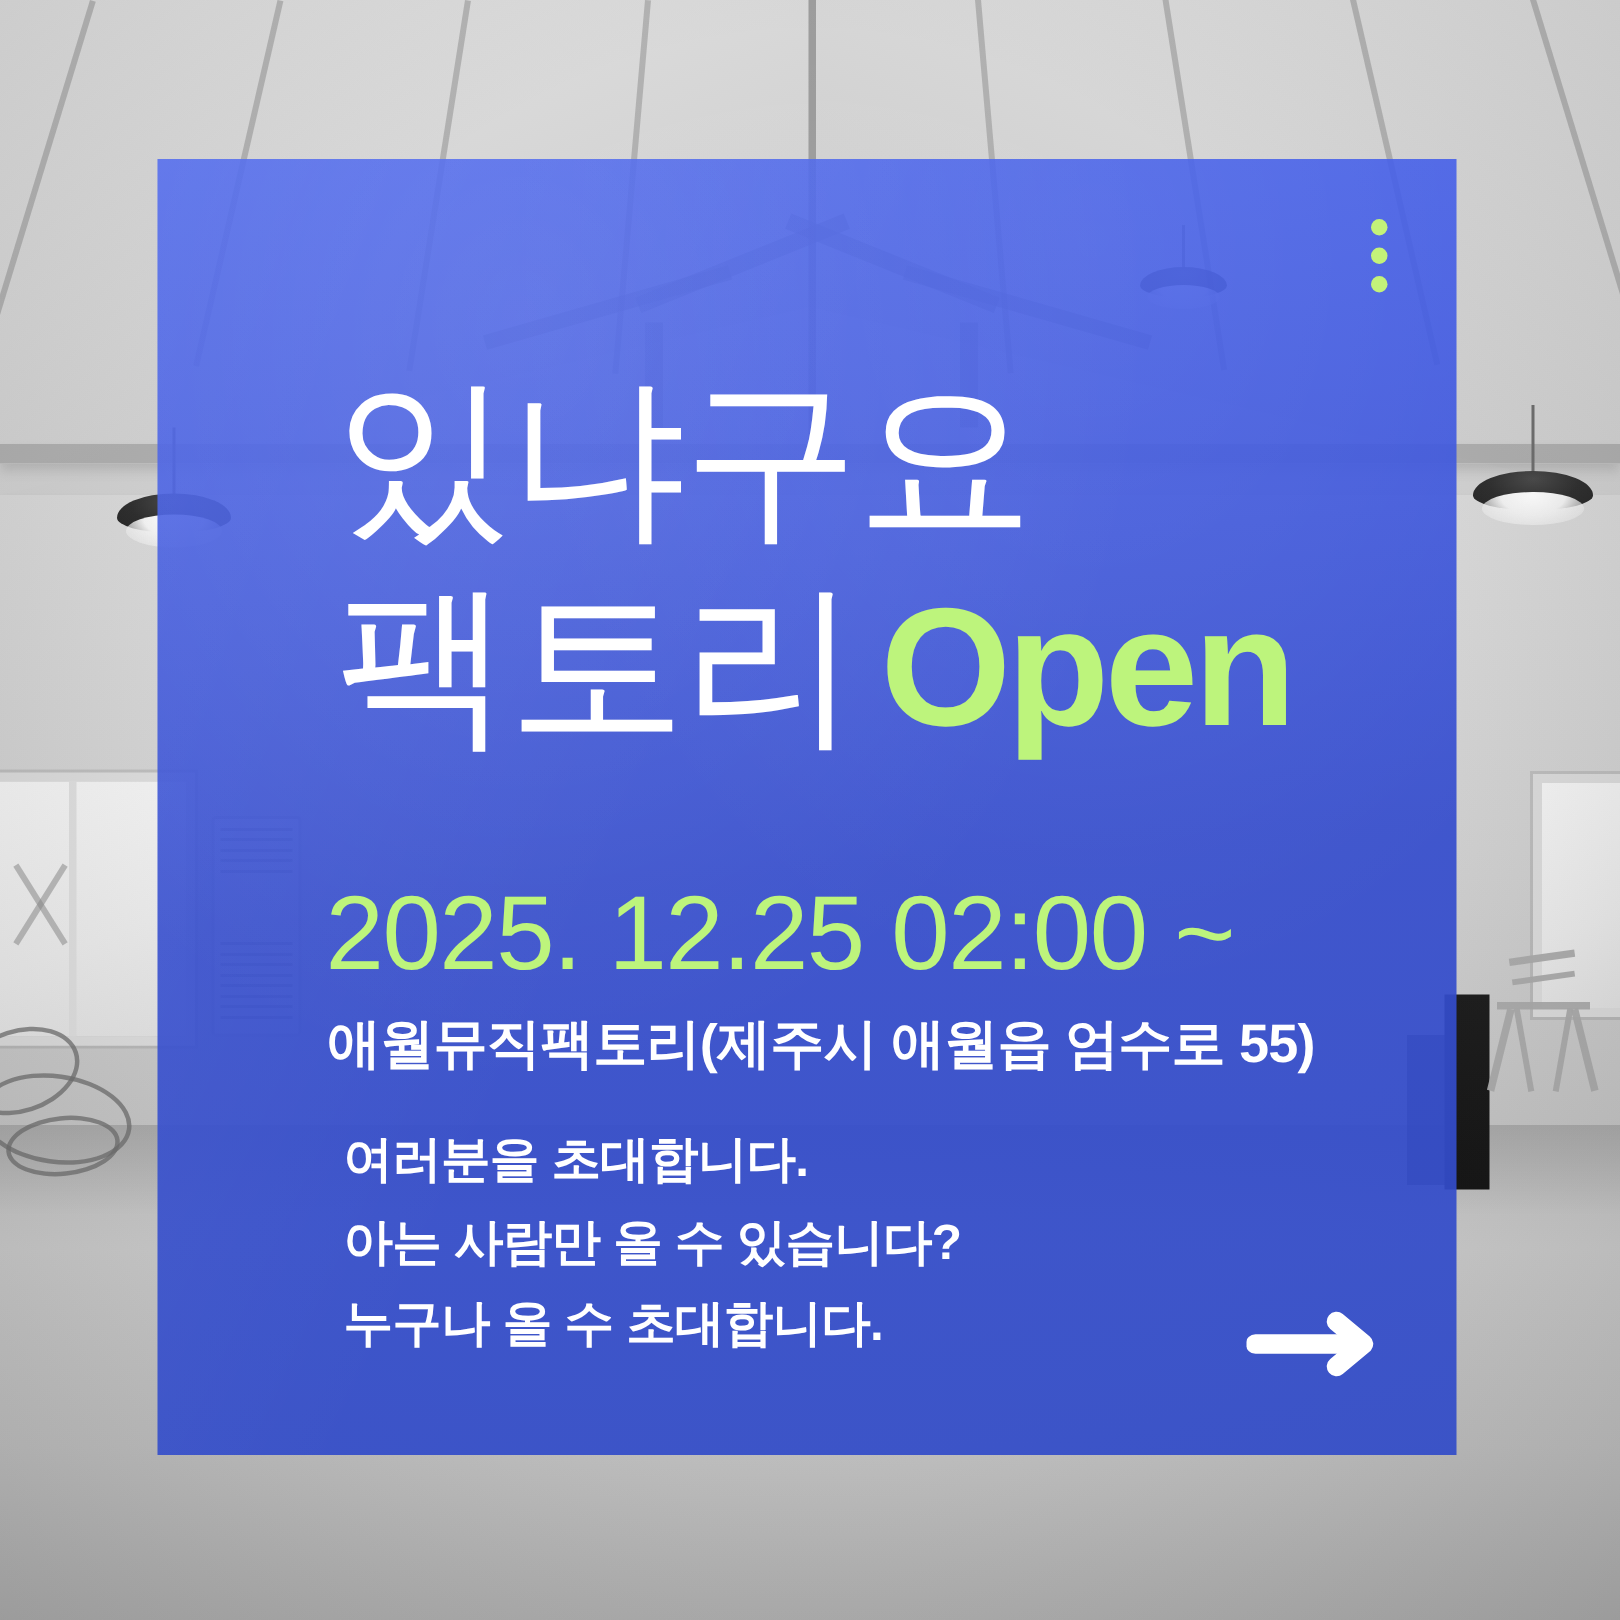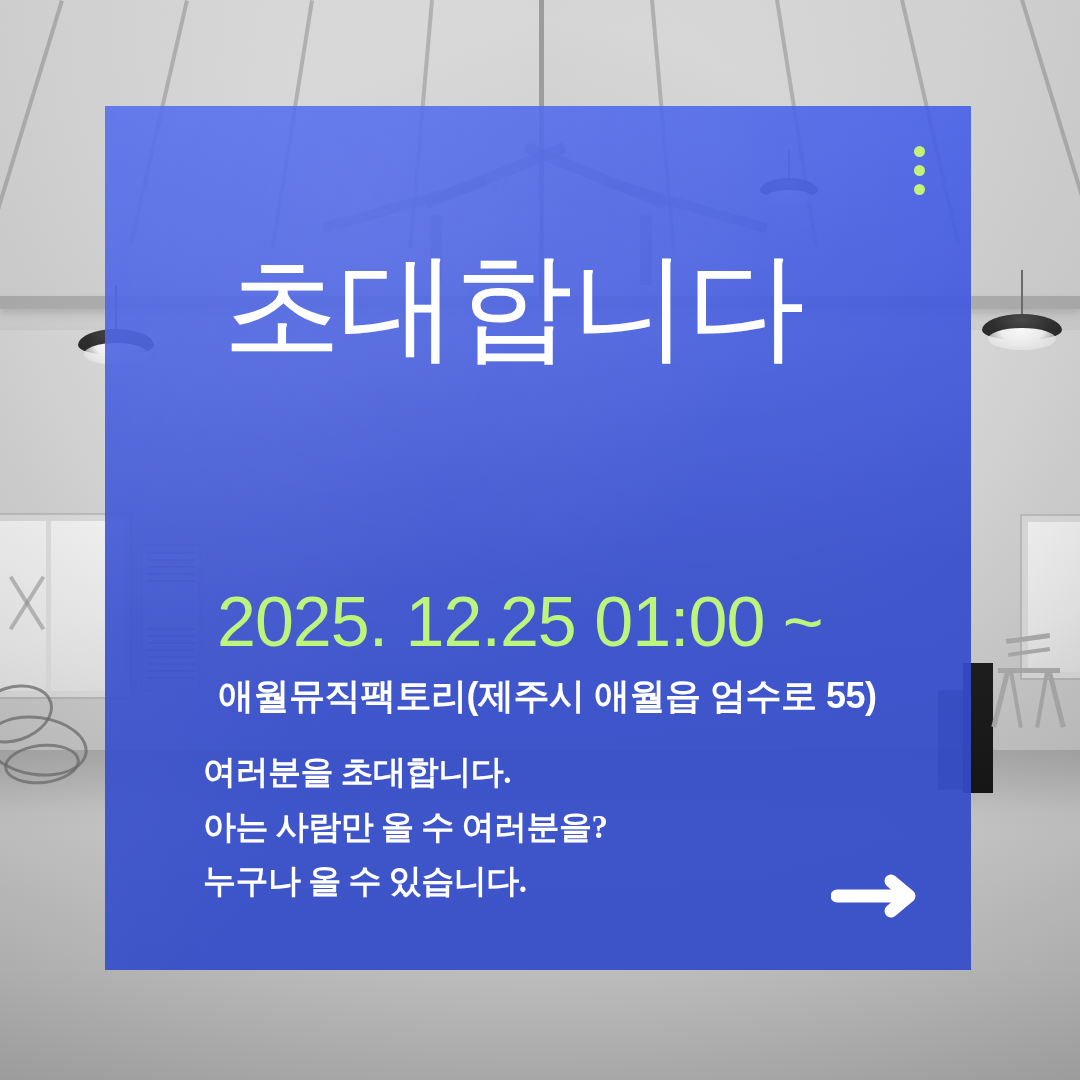--- a/index.html
+++ b/index.html
@@ -273,24 +273,23 @@
     font-size: 36px;
     font-weight: 700;
     color: #ffffff;
     letter-spacing: -0.5px;
     white-space: nowrap;
   }
 
   
   .body-copy {
     position: absolute;
-    left: 98px;
+    left: 124px;
     top: 645px;
     width: 660px;
-    font-family: Liberation Serif, serif;
   }
   .body-copy p {
     margin: 0 0 11px 0;
     font-size: 33px;
     line-height: 1.32;
     font-weight: 700;
     color: #ffffff;
     letter-spacing: -0.5px;
     white-space: nowrap;
   }
@@ -390,31 +389,35 @@
 
   <div class="card">
 
     <div class="kebab">
       <span></span>
       <span></span>
       <span></span>
     </div>
 
     <div class="title">
-      <div class="title-line one">초대합니다</div>
-    </div>
-
-    <div class="date">2025. 12.25  01:00 ~</div>
+      <div class="title-line one">있냐구요</div>
+      <div class="title-line two">
+        <span>팩토리</span>
+        <span class="open-word">Open</span>
+      </div>
+    </div>
+
+    <div class="date">2025. 12.25  02:00 ~</div>
 
     <div class="address">애월뮤직팩토리(제주시 애월읍 엄수로 55)</div>
 
     <div class="body-copy">
       <p>여러분을 초대합니다.</p>
-      <p>아는 사람만 올 수 여러분을?</p>
-      <p>누구나 올 수 있습니다.</p>
+      <p>아는 사람만 올 수 있습니다?</p>
+      <p>누구나 올 수 초대합니다.</p>
     </div>
 
     <div class="next-arrow">
       <svg width="92" height="44" viewBox="0 0 92 44" aria-hidden="true">
         <path d="M6 22 H72" stroke="#ffffff" stroke-width="13" stroke-linecap="round" fill="none"></path>
         <path d="M60 7 L78 22 L60 37" stroke="#ffffff" stroke-width="13" stroke-linecap="round" stroke-linejoin="round" fill="none"></path>
       </svg>
     </div>
 
   </div>

